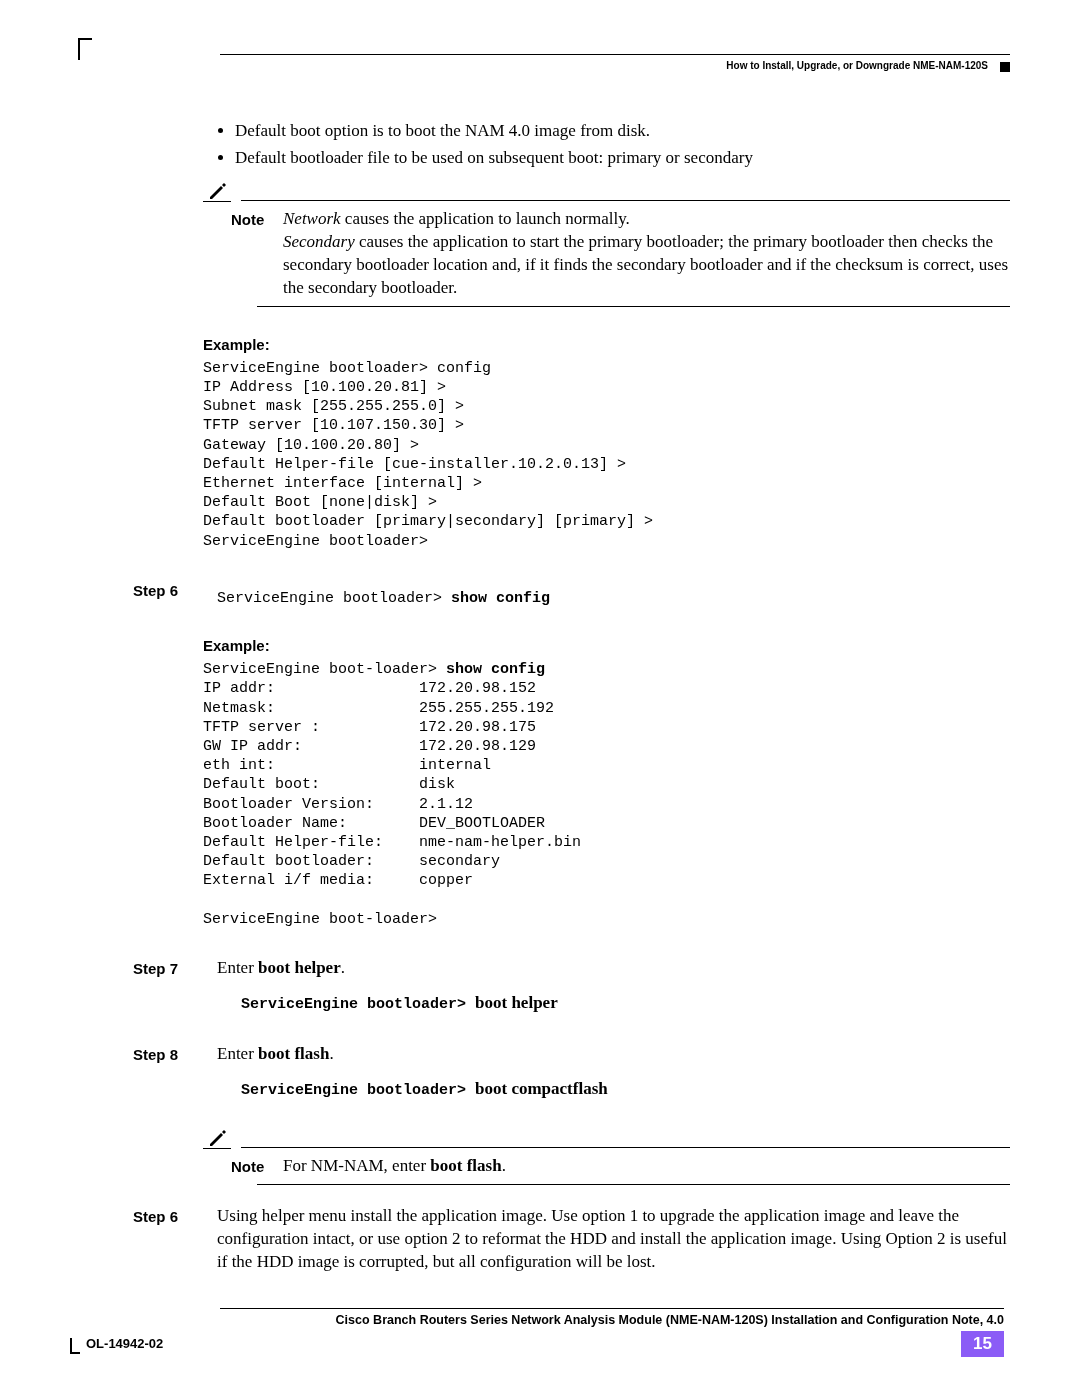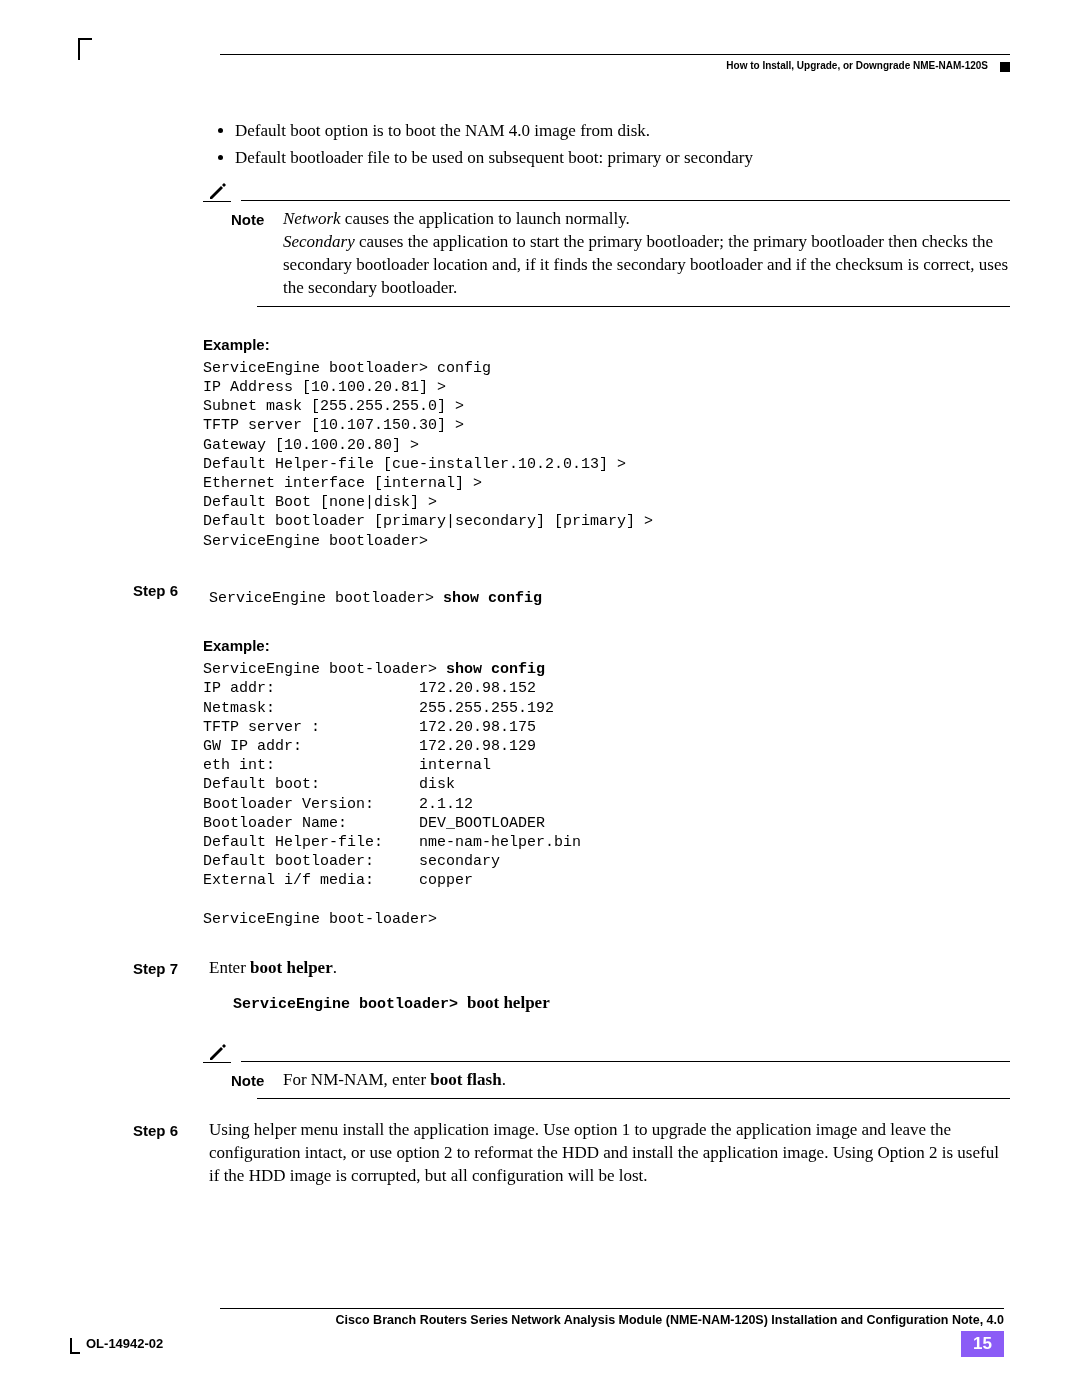--- a/index.html
+++ b/index.html
@@ -122,21 +122,21 @@
     font-family: "Courier New", Courier, monospace;
     font-size: 15px;
     margin: 0;
     white-space: pre;
     line-height: 1.28;
   }
   pre.code .bold { font-weight: bold; }
   .step-row {
     display: flex;
     margin-top: 28px;
-    gap: 18px;
+    gap: 26px;
   }
   .step-row.tight { margin-top: 20px; }
   .step-label {
     font-family: Arial, Helvetica, sans-serif;
     font-weight: bold;
     font-size: 15px;
     width: 58px;
     margin-left: -70px;
     text-align: left;
     flex-shrink: 0;
@@ -275,20 +275,29 @@
     <div class="step-row">
       <div class="step-label">Step 7</div>
       <div class="step-body">
         <span>Enter </span><span class="bold">boot helper</span><span>.</span>
         <div class="sub-code">
           <span class="mono-bold">ServiceEngine bootloader&gt; </span><span class="serif-bold">boot helper</span>
         </div>
       </div>
     </div>
 
+    <div class="step-row">
+      <div class="step-label">Step 8</div>
+      <div class="step-body">
+        <span>Enter </span><span class="bold">boot flash</span><span>.</span>
+        <div class="sub-code">
+          <span class="mono-bold">ServiceEngine bootloader&gt; </span><span class="serif-bold">boot compactflash</span>
+        </div>
+      </div>
+    </div>
 
     <div class="note-block" style="margin-top:26px;">
       <div class="note-icon-row">
         <div class="pencil">
           <svg width="20" height="20" viewBox="0 0 20 20">
               <path d="M3 17 L14 6 L16 8 L5 19 L3 19 Z M15 5 L17 3 L19 5 L17 7 Z" fill="#000"></path>
             </svg>
         </div>
         <div class="note-rule-long"></div>
       </div>

